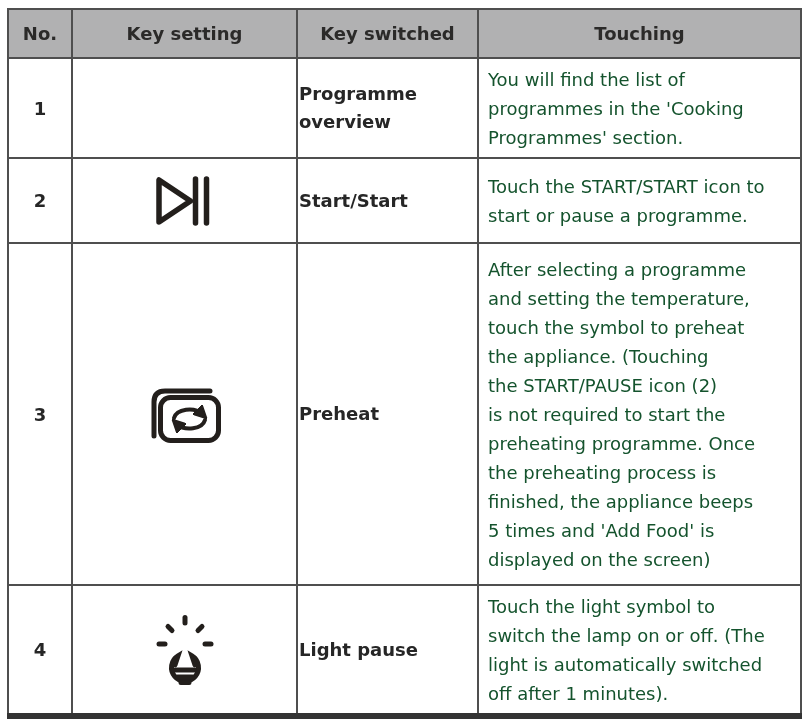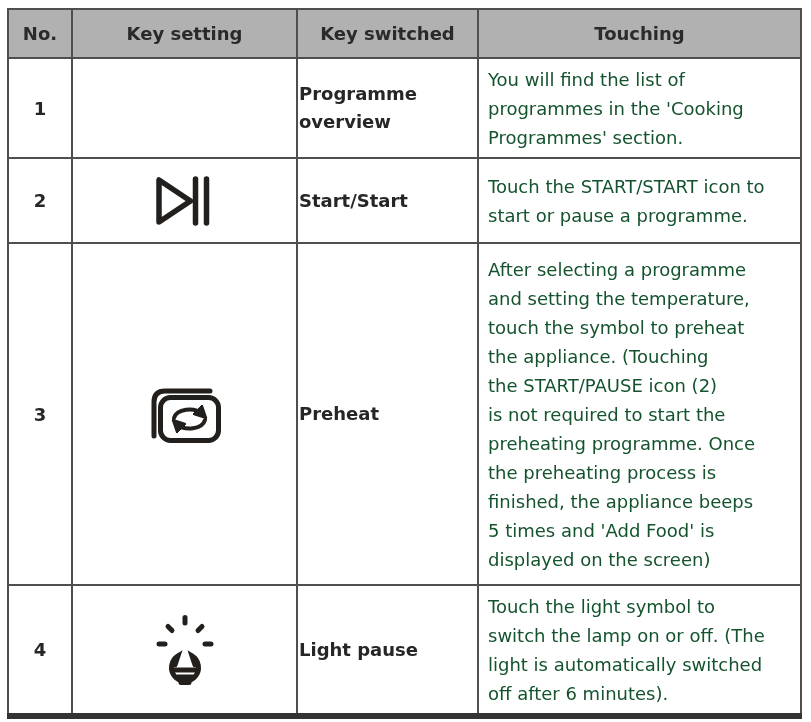--- a/index.html
+++ b/index.html
@@ -145,16 +145,16 @@
           <line x1="13" y1="12.5" x2="17" y2="16.5" stroke-width="5" stroke-linecap="round"></line>
           <line x1="47" y1="12.5" x2="43" y2="16.5" stroke-width="5" stroke-linecap="round"></line>
           <line x1="4" y1="30" x2="10" y2="30" stroke-width="5" stroke-linecap="round"></line>
           <line x1="50" y1="30" x2="56" y2="30" stroke-width="5" stroke-linecap="round"></line>
         </svg>
       </td>
       <td class="cell-fn">Light pause</td>
       <td class="cell-op">Touch the light symbol to
 switch the lamp on or off. (The
 light is automatically switched
-off after 6 minutes).</td>
+off after 1 minutes).</td>
     </tr>
   </tbody>
 </table>
 
 </body></html>

